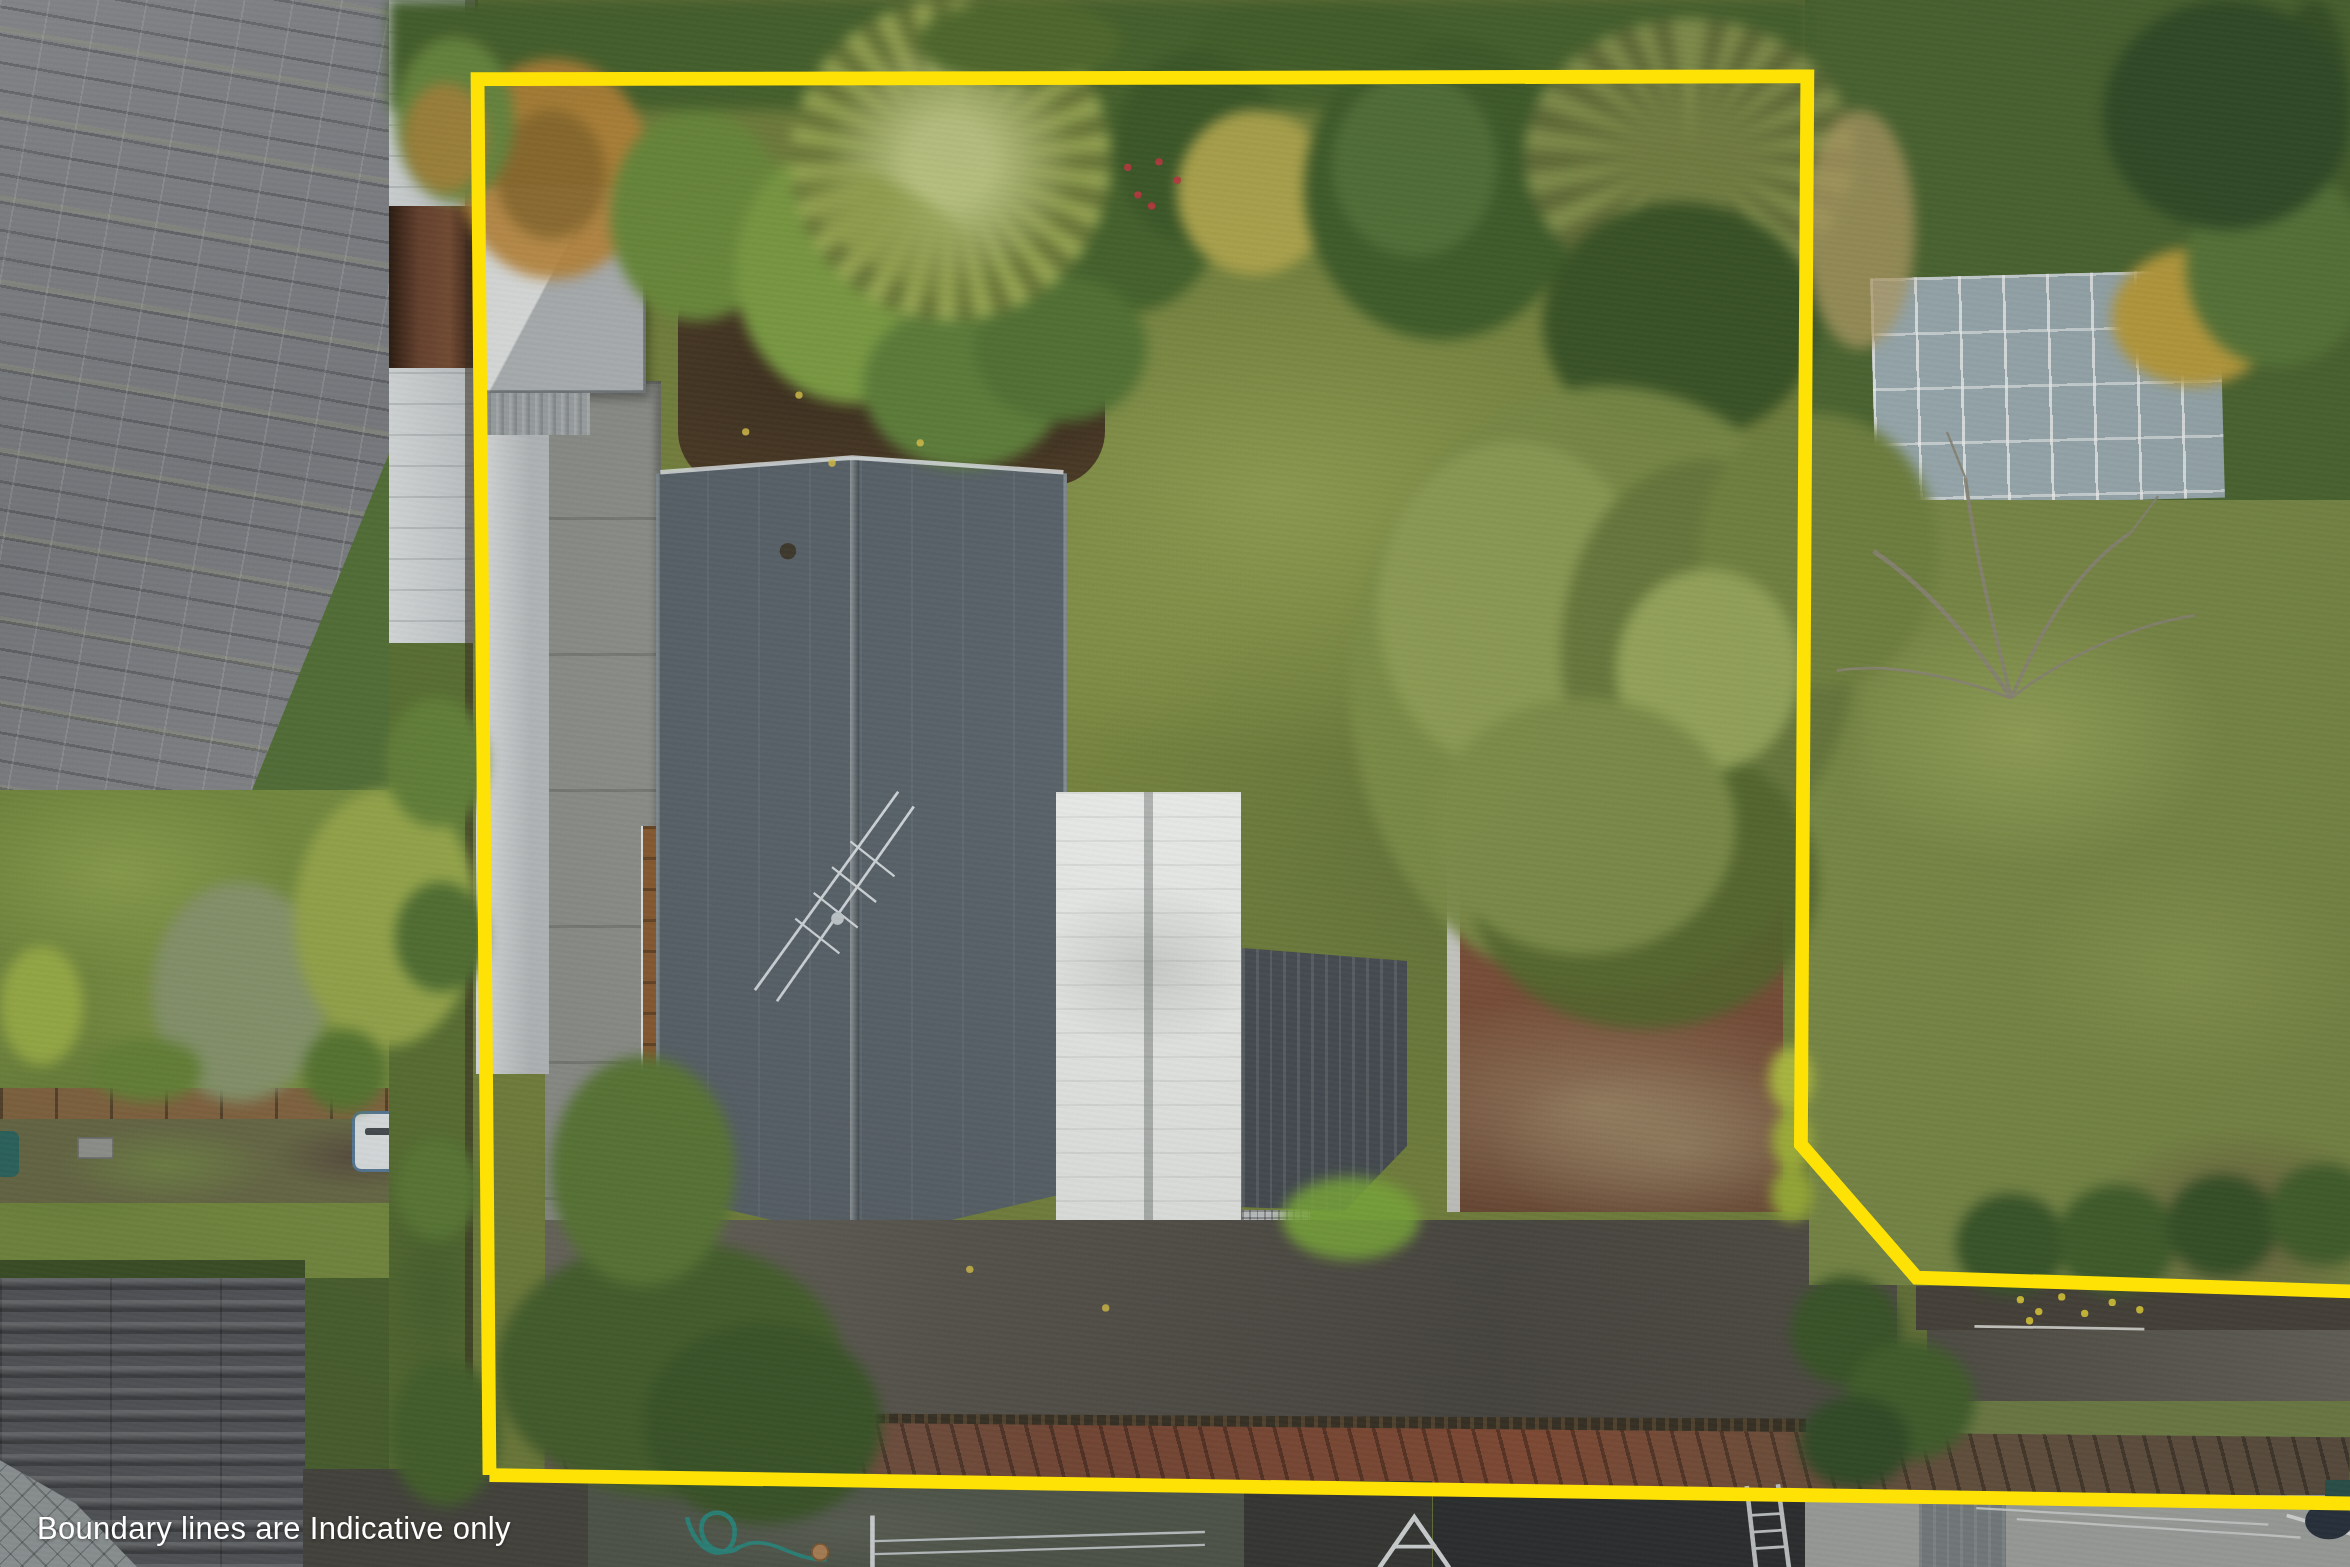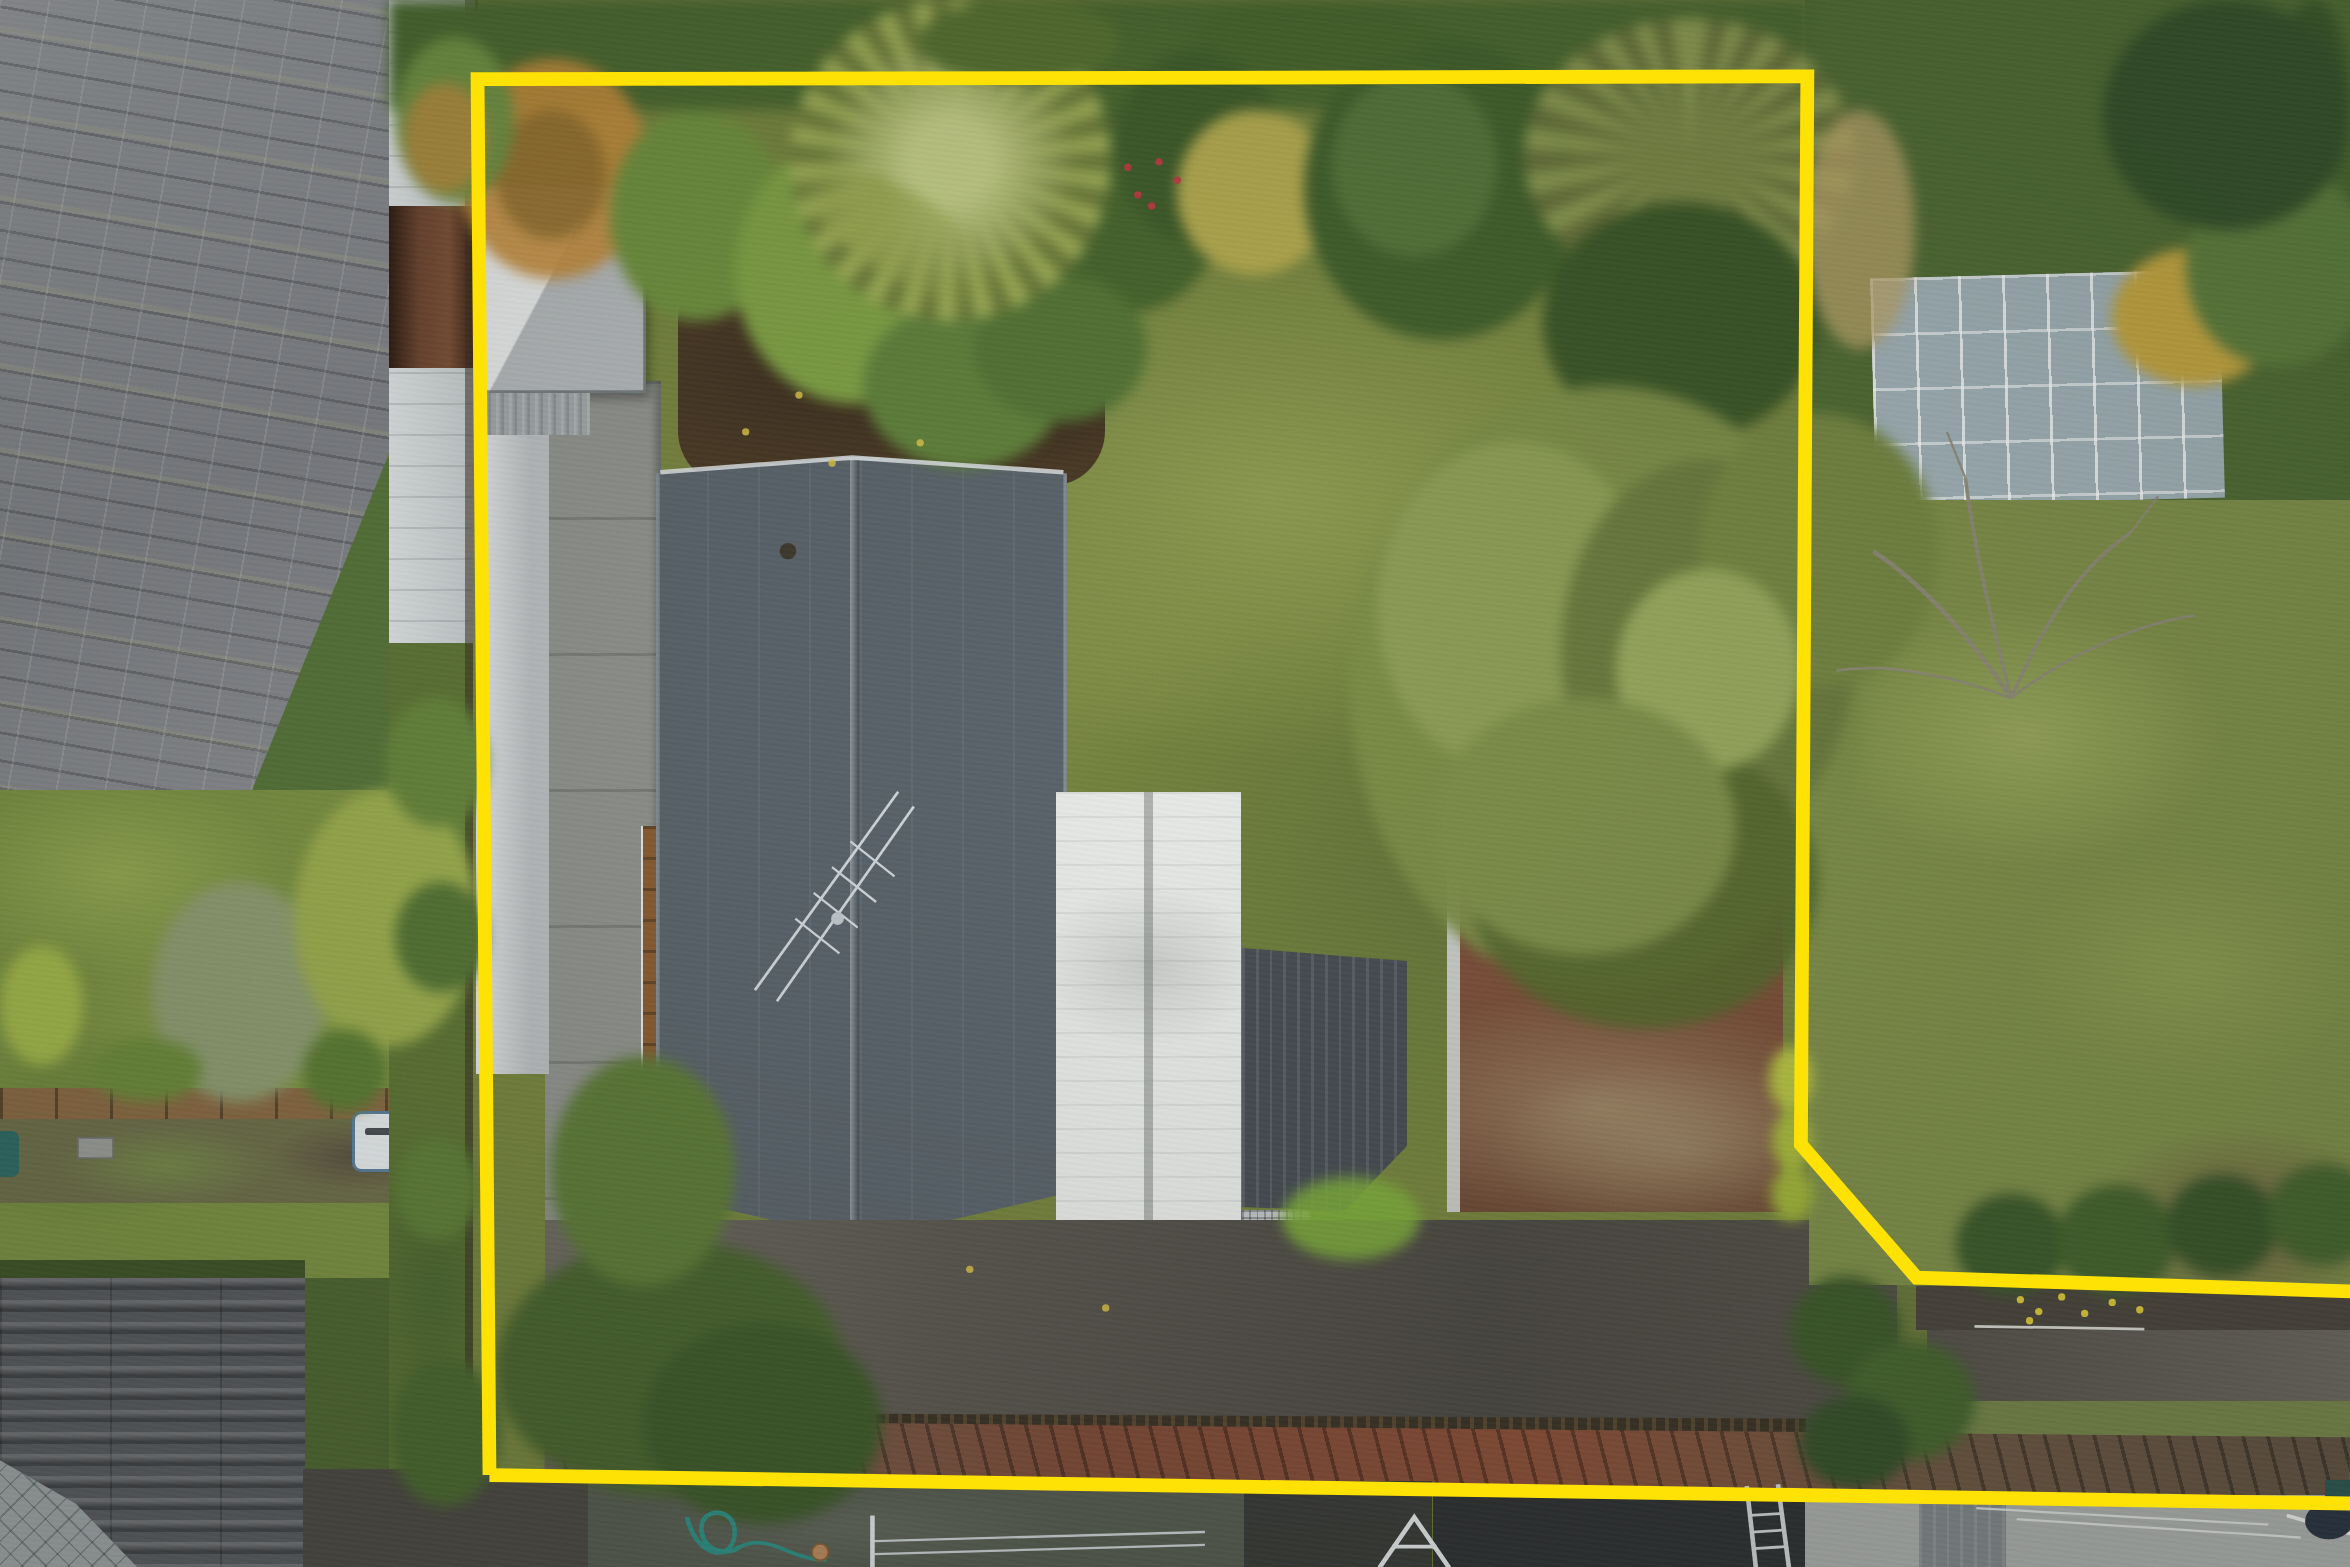--- a/index.html
+++ b/index.html
@@ -293,15 +293,16 @@
 
   <div class="abs" style="left:0;top:0;width:2351px;height:1568px;pointer-events:none;
               background:radial-gradient(1469px 918px at 50% 45%,rgba(255,255,255,0),rgba(20,25,20,.14) 96%),
                          repeating-linear-gradient(7deg,rgba(255,255,255,.015) 0 2.8px,rgba(0,0,0,.015) 2.8px 5.5px);"></div>
 
   <svg class="layer" width="2351" height="1568" viewBox="0 0 2560 1707">
       <polyline points="533,1606 520,86 1968,83 1961,1246 2087,1391 2562,1406" fill="none" stroke="#FFE205" stroke-width="15" stroke-linejoin="miter"></polyline>
       <polyline points="533,1606 2562,1637" fill="none" stroke="#FFE205" stroke-width="15" stroke-linejoin="miter"></polyline>
     </svg>
 
+  <div class="watermark" style="color: rgb(255, 255, 255);">Boundary lines are Indicative only</div>
 
 </div>
 
 
 </body></html>

